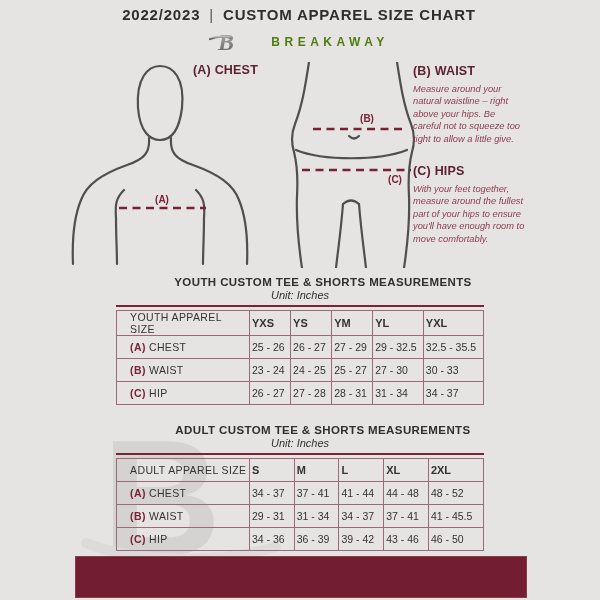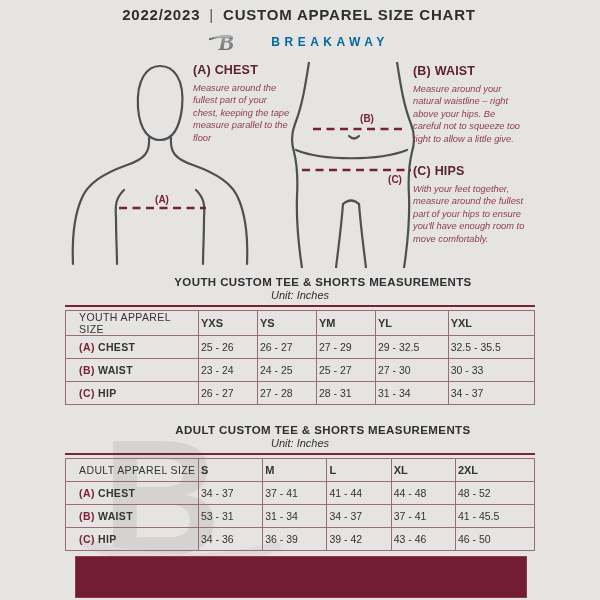--- a/index.html
+++ b/index.html
@@ -8,46 +8,46 @@
   .page { position:relative; width:600px; height:600px; background:#e5e4e2; }
 
   
   .header { height:56px; display:flex; align-items:center; justify-content:space-between;
             padding:6px 88px 0 86px;flex-direction:column; }
   .hdr-title { display:flex; align-items:center; gap:9px; font-weight:bold;
                font-size:15px; color:#2e2e2e; letter-spacing:0.8px; }
   .hdr-title .divider { font-weight:normal; color:#555; font-size:15px; }
   .brand { display:flex; align-items:center; gap:8px; }
   .brand-mark { width:30px; height:28px; }
-  .brand-name { font-size:12px; font-weight:bold; letter-spacing:4.5px; color:#0369a1;margin-left:24px; }
+  .brand-name { font-size:12px; font-weight:bold; letter-spacing:4.5px; color:#4d7c0f;margin-left:24px; }
 
   
   .diagram { position:relative; height:214px; }
   .fig { position:absolute; }
   .fig path, .fig line { fill:none; }
   .outline { stroke:#4f4f4f; stroke-width:2.2; stroke-linecap:round; }
   .dash { stroke:#7a2033; stroke-width:2.4; stroke-dasharray:8 5.5; }
   .marker { font-size:10px; font-weight:bold; fill:#7a2033; font-family:"Liberation Sans",sans-serif; }
   .note { position:absolute; }
   .note h3 { font-size:12.5px; font-weight:bold; color:#5d2130; letter-spacing:0.2px; }
   .note p { margin-top:5px; font-size:9.3px; font-style:italic; color:#8e3c50; line-height:1.34; }
 
   
   .section-title { text-align:center; font-size:11.5px; font-weight:bold; color:#2f2f2f;
                    letter-spacing:0.4px;padding-left:46px; }
   .unit { text-align:center; font-size:11px; font-style:italic; color:#2f2f2f; margin-top:1px; }
-  .tbl-wrap { width:470px; margin:4px auto 0; border-top:2px solid #7a2334; padding-top:3px;
+  .tbl-wrap { width:368px; margin:4px auto 0; border-top:2px solid #7a2334; padding-top:3px;
               position:relative; z-index:2; }
   table { width:100%; border-collapse:collapse; background:transparent; }
   td { border:1px solid #9c6a74; height:23px; font-size:10.5px; color:#333; 
        padding:0 2px; }
   td.rowhead { width:133px; text-align:left; padding-left:13px; letter-spacing:0.4px; }
   td.sizehead { font-weight:bold; font-size:11px; }
   .key { font-weight:bold; color:#7a2334; }
-  .rowlabel { letter-spacing:0.3px;font-weight:bold; }
+  .rowlabel { letter-spacing:0.3px; }
   .youth-section { margin-top:6px; }
   .adult-section { margin-top:19px; position:relative; z-index:2; }
 
   
   .watermark { position:absolute; left:80px; top:415px; z-index:1; pointer-events:none; }
   .bottom-bar { position:absolute; left:75px; top:556px; width:452px; height:42px;
                 background:#731d32; border:1px solid #8a3a4a; z-index:3; }
 </style>
 </head>
 <body>
@@ -103,21 +103,20 @@
       <path class="outline" d="M 76,142 C 78,168 81,188 83,206"></path>
       <path class="outline" d="M 60,142 Q 68,135 76,142"></path>
       <line class="dash" x1="30" y1="67" x2="124" y2="67"></line>
       <text class="marker" x="84" y="60" text-anchor="middle">(B)</text>
       <line class="dash" x1="19" y1="108" x2="128" y2="108"></line>
       <text class="marker" x="112" y="121" text-anchor="middle">(C)</text>
     </svg>
 
     <div class="note" style="left:193px; top:7px; width:98px;">
       <h3>(A) CHEST</h3>
-      <p>Measure around the fullest part of your chest, keeping the tape measure parallel to the floor</p>
     </div>
     <div class="note" style="left:413px; top:8px; width:112px;">
       <h3>(B) WAIST</h3>
       <p>Measure around your natural waistline – right above your hips. Be careful not to squeeze too tight to allow a little give.</p>
     </div>
     <div class="note" style="left:413px; top:108px; width:118px;">
       <h3>(C) HIPS</h3>
       <p>With your feet together, measure around the fullest part of your hips to ensure you'll have enough room to move comfortably.</p>
     </div>
   </div>
@@ -182,21 +181,21 @@
         <tr>
           <td class="rowhead"><span class="key">(A)</span> <span class="rowlabel">CHEST</span></td>
           <td>34 - 37</td>
           <td>37 - 41</td>
           <td>41 - 44</td>
           <td>44 - 48</td>
           <td>48 - 52</td>
         </tr>
         <tr>
           <td class="rowhead"><span class="key">(B)</span> <span class="rowlabel">WAIST</span></td>
-          <td>53 - 31</td>
+          <td>29 - 31</td>
           <td>31 - 34</td>
           <td>34 - 37</td>
           <td>37 - 41</td>
           <td>41 - 45.5</td>
         </tr>
         <tr>
           <td class="rowhead"><span class="key">(C)</span> <span class="rowlabel">HIP</span></td>
           <td>34 - 36</td>
           <td>36 - 39</td>
           <td>39 - 42</td>

